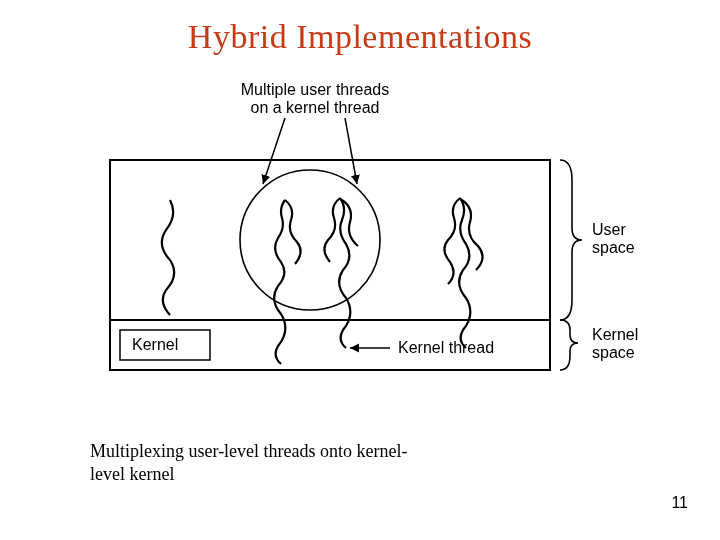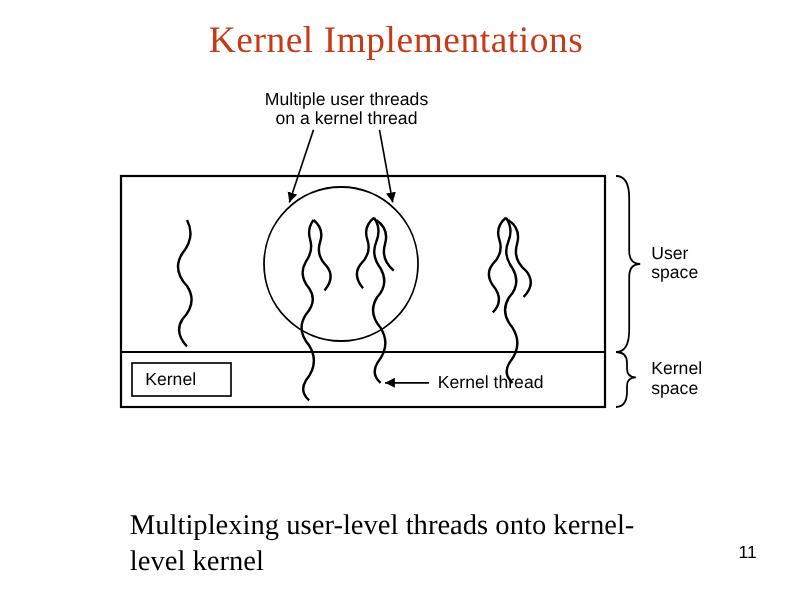--- a/index.html
+++ b/index.html
@@ -28,41 +28,40 @@
     height: 330px;
   }
   .diagram text {
     font-family: Arial, Helvetica, sans-serif;
     font-size: 16px;
     fill: #000;
   }
   .bottom-caption {
     position: absolute;
     left: 90px;
-    top: 461px;
+    top: 440px;
     width: 560px;
-    font-size: 26px;
+    font-size: 18px;
     color: #000;
     line-height: 1.25;
-    margin-left: 28px;
   }
   .page-num {
     position: absolute;
     right: 32px;
     bottom: 28px;
     font-size: 16px;
     color: #000;
     font-family: Arial, Helvetica, sans-serif;
     text-align: center;
   }
 </style>
 </head>
 <body>
 
-<h1 class="title">Kernel Implementations</h1>
+<h1 class="title">Hybrid Implementations</h1>
 
 <svg class="diagram" viewBox="0 0 720 330">
 
   <rect x="110" y="80" width="440" height="210" fill="none" stroke="#000" stroke-width="2"></rect>
 
   <line x1="110" y1="240" x2="550" y2="240" stroke="#000" stroke-width="2"></line>
 
   <rect x="120" y="250" width="90" height="30" fill="none" stroke="#000" stroke-width="1.5"></rect>
   <text x="132" y="270">Kernel</text>
 

